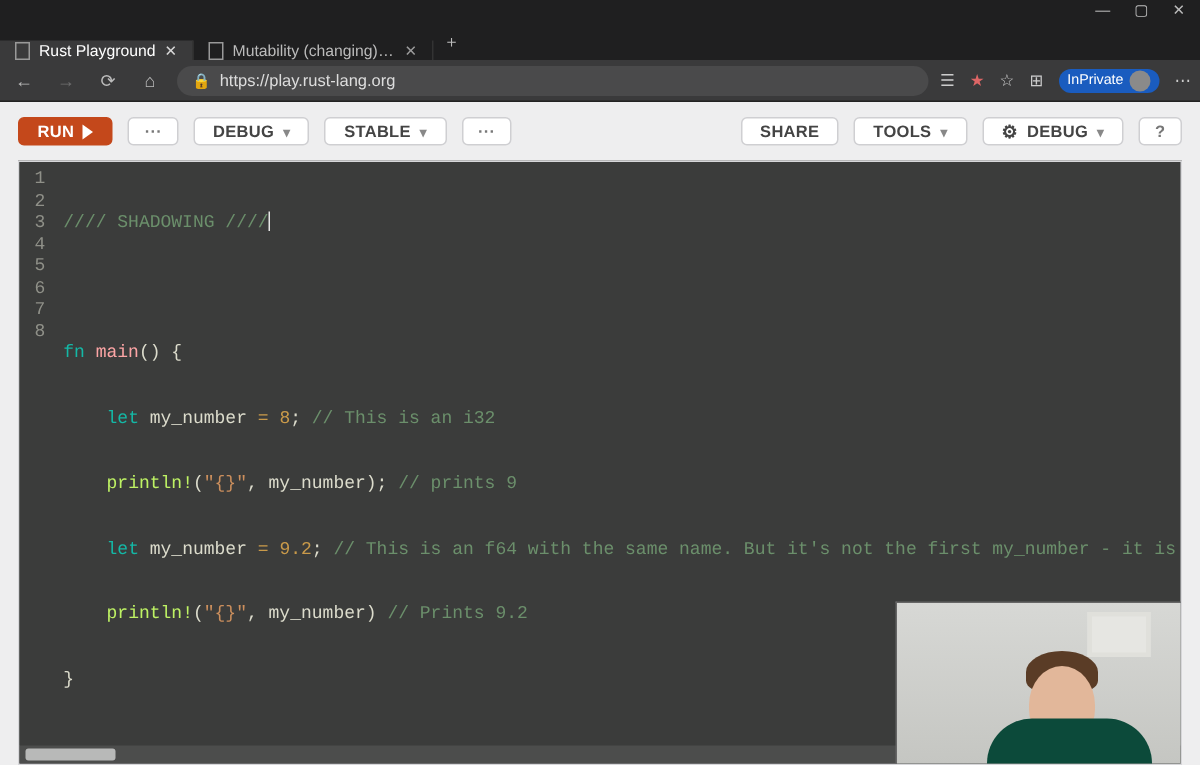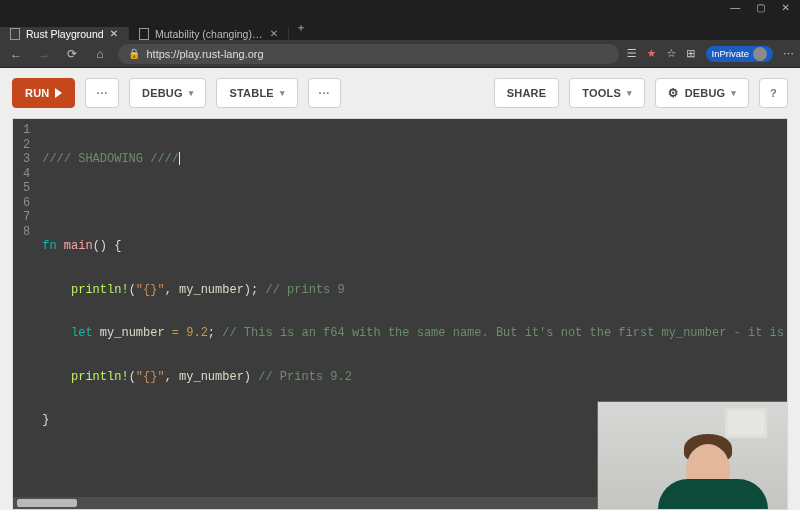--- a/index.html
+++ b/index.html
@@ -24,21 +24,21 @@
   .urlbox { flex: 1; display:flex; align-items:center; gap:6px; background:#4a4a4b; height: 20px; border-radius: 10px; padding: 0 10px; color:#ddd; font-size: 11px; }
   .urlbox .lock { font-size: 10px; }
   .addr .right { display:flex; gap:10px; align-items:center; font-size:11px; }
   .inprivate { background:#1a5cbf; color:#fff; font-size:9.5px; padding:1px 6px; border-radius:8px; display:inline-flex; align-items:center; gap:4px;}
   .avatar { width:14px; height:14px; border-radius:50%; background:#8a8a8a; }
 
   
   .page { height: calc(510px - 14px - 26px - 28px); background: #eeeeef; display:flex; flex-direction:column; }
   .toolbar { display:flex; gap:10px; padding:10px 12px; background:#eeeeef; align-items:center; }
   .right-tools { margin-left:auto; display:flex; gap:10px; }
-  .btn { height:30px; border:1px solid #cfcfd2; border-radius:4px; background:#fff; color:#444; font-size:11px; display:inline-flex; align-items:center; padding:0 12px; gap:6px; font-weight:600; letter-spacing:.2px; }
+  .btn { height:19px; border:1px solid #cfcfd2; border-radius:4px; background:#fff; color:#444; font-size:11px; display:inline-flex; align-items:center; padding:0 12px; gap:6px; font-weight:600; letter-spacing:.2px; }
   .btn.run { background:#c4481b; border-color:#c4481b; color:#fff; font-weight:700; }
   .btn.icon-only { padding:0 10px; font-weight:700; color:#777; }
   .btn .play { width:0;height:0;border-left:7px solid #fff;border-top:5px solid transparent;border-bottom:5px solid transparent; }
   .btn .chev { font-size:9px; color:#888; }
   .btn .gear { font-size:12px; }
 
   
   .editor-wrap { flex:1; margin:0 12px; background:#3b3c3b; border:1px solid #d7d7da; display:flex; flex-direction:column; position:relative; }
   .editor { flex:1; display:flex; font-family: Consolas, "Courier New", monospace; font-size:12px; line-height:14.5px; }
   .gutter { background:#3b3c3b; color:#8f9088; text-align:right; padding:4px 6px 4px 10px; user-select:none; }
@@ -157,20 +157,21 @@
         <div>4</div>
         <div>5</div>
         <div>6</div>
         <div>7</div>
         <div>8</div>
       </div>
       <div class="code">
         <div class="line"><span class="c-com">//// SHADOWING ////</span><span class="cursor"></span></div>
         <div class="line"></div>
         <div class="line"><span class="c-kw">fn </span><span class="c-fn">main</span><span class="c-txt">() {</span></div>
+        <div class="line"><span>    </span><span class="c-kw">let </span><span class="c-txt">my_number </span><span class="c-op">= </span><span class="c-num">8</span><span class="c-txt">;</span><span> </span><span class="c-com">// This is an i32</span></div>
         <div class="line"><span>    </span><span class="c-mac">println!</span><span class="c-txt">(</span><span class="c-str">"{}"</span><span class="c-txt">, my_number);</span><span> </span><span class="c-com">// prints 9</span></div>
         <div class="line"><span>    </span><span class="c-kw">let </span><span class="c-txt">my_number </span><span class="c-op">= </span><span class="c-num">9.2</span><span class="c-txt">;</span><span> </span><span class="c-com">// This is an f64 with the same name. But it's not the first my_number - it is co</span></div>
         <div class="line"><span>    </span><span class="c-mac">println!</span><span class="c-txt">(</span><span class="c-str">"{}"</span><span class="c-txt">, my_number)</span><span> </span><span class="c-com">// Prints 9.2</span></div>
         <div class="line"><span class="c-txt">}</span></div>
       </div>
     </div>
     <div class="hscroll">
       <div class="thumb"></div>
     </div>
 

